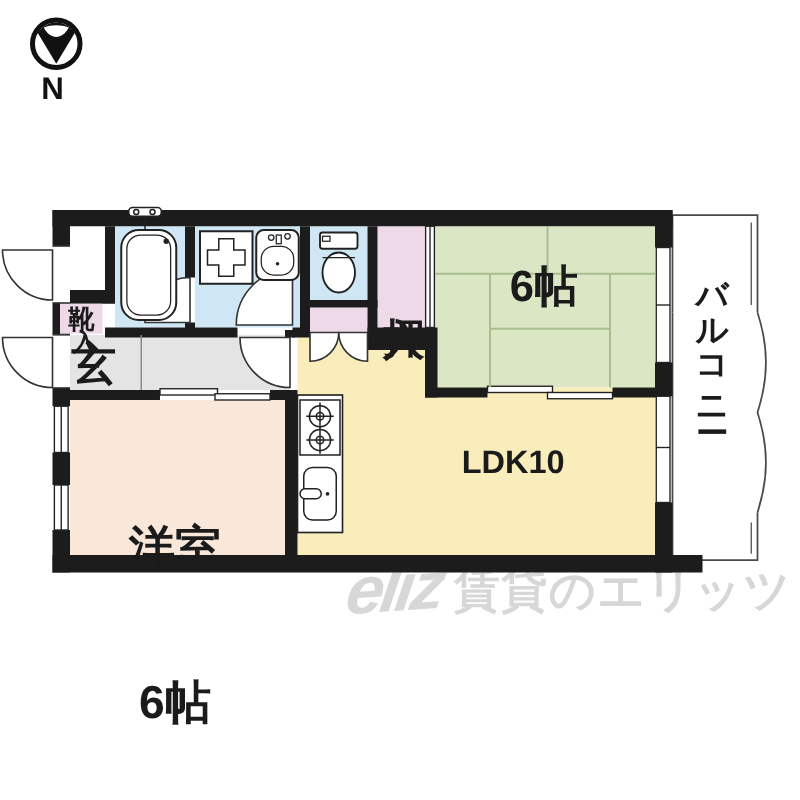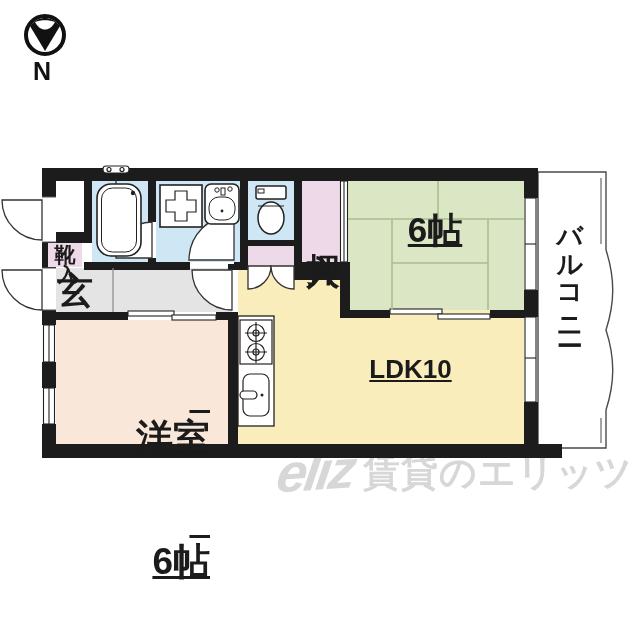--- a/index.html
+++ b/index.html
@@ -8,21 +8,21 @@
     font-family:"Liberation Sans","DejaVu Sans",sans-serif;overflow:hidden;
   }
   .abs{position:absolute;}
   .room{position:absolute;}
   .lbl{
     position:absolute;font-weight:bold;color:#1b1b1b;line-height:1.05;
     font-family:"Liberation Sans","DejaVu Sans",sans-serif;
     white-space:pre;z-index:30;
   }
   .vert{writing-mode:vertical-rl;text-orientation:upright;}
-  .center{text-align:center;text-decoration:underline;}
+  .center{text-align:center;}
   #plan-svg{position:absolute;left:0;top:0;z-index:20;pointer-events:none;}
   .roomfill{z-index:10;}
   #watermark{
     position:absolute;left:278px;top:444px;z-index:5;color:#d7d7d7;
     display:flex;align-items:flex-start;white-space:nowrap;
   }
   #wm-logo{
     font-size:54px;font-weight:bold;font-style:italic;
     transform:skewX(-12deg) rotate(-4deg);letter-spacing:-3px;line-height:1;
   }
@@ -200,16 +200,16 @@
 
 <div class="lbl" style="left:57px;top:272px;font-size:36px;">玄</div>
 <div class="shoe-box">
   <span>靴</span>
 </div>
 <div class="lbl" style="left:58px;top:265px;font-size:19px;">入</div>
 <div class="lbl vert" style="left:302px;top:186px;width:38px;height:82px;font-size:33px;text-align:center;">押入</div>
 <div class="lbl center" style="left:385px;top:212px;width:100px;font-size:35px;">6帖</div>
 <div class="lbl vert" style="left:556px;top:206px;height:150px;font-size:26px;letter-spacing:2px;">バルコニー</div>
 <div class="lbl center" style="left:328px;top:356px;width:165px;font-size:26px;">LDK10</div>
-<div class="lbl center" style="left:70px;top:334px;width:140px;font-size:37px;line-height:1.12;text-align:right;">
+<div class="lbl center" style="left:70px;top:334px;width:140px;font-size:37px;line-height:1.12;">
   <div>洋室</div>
   <div>6帖</div>
 </div>
 
 </body></html>

